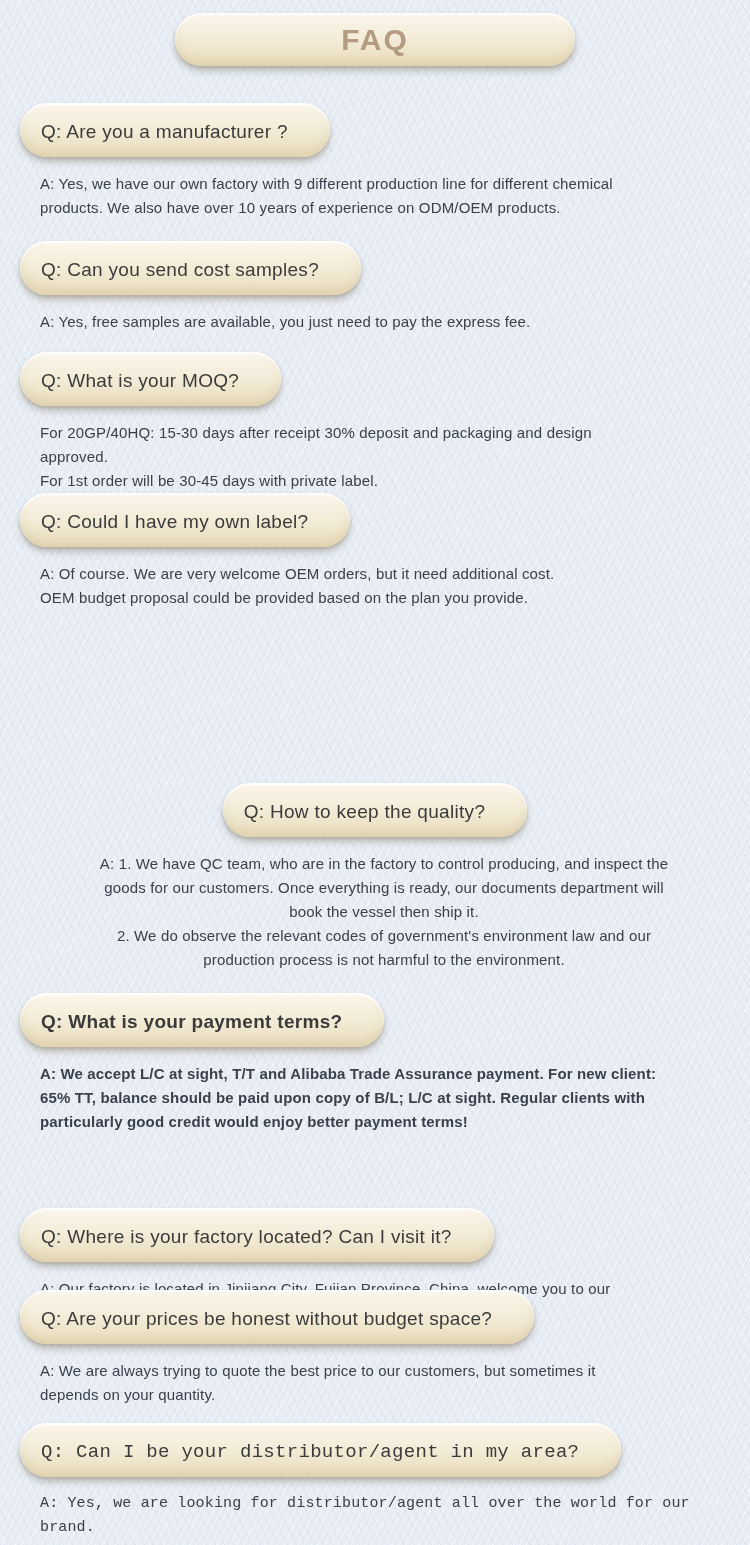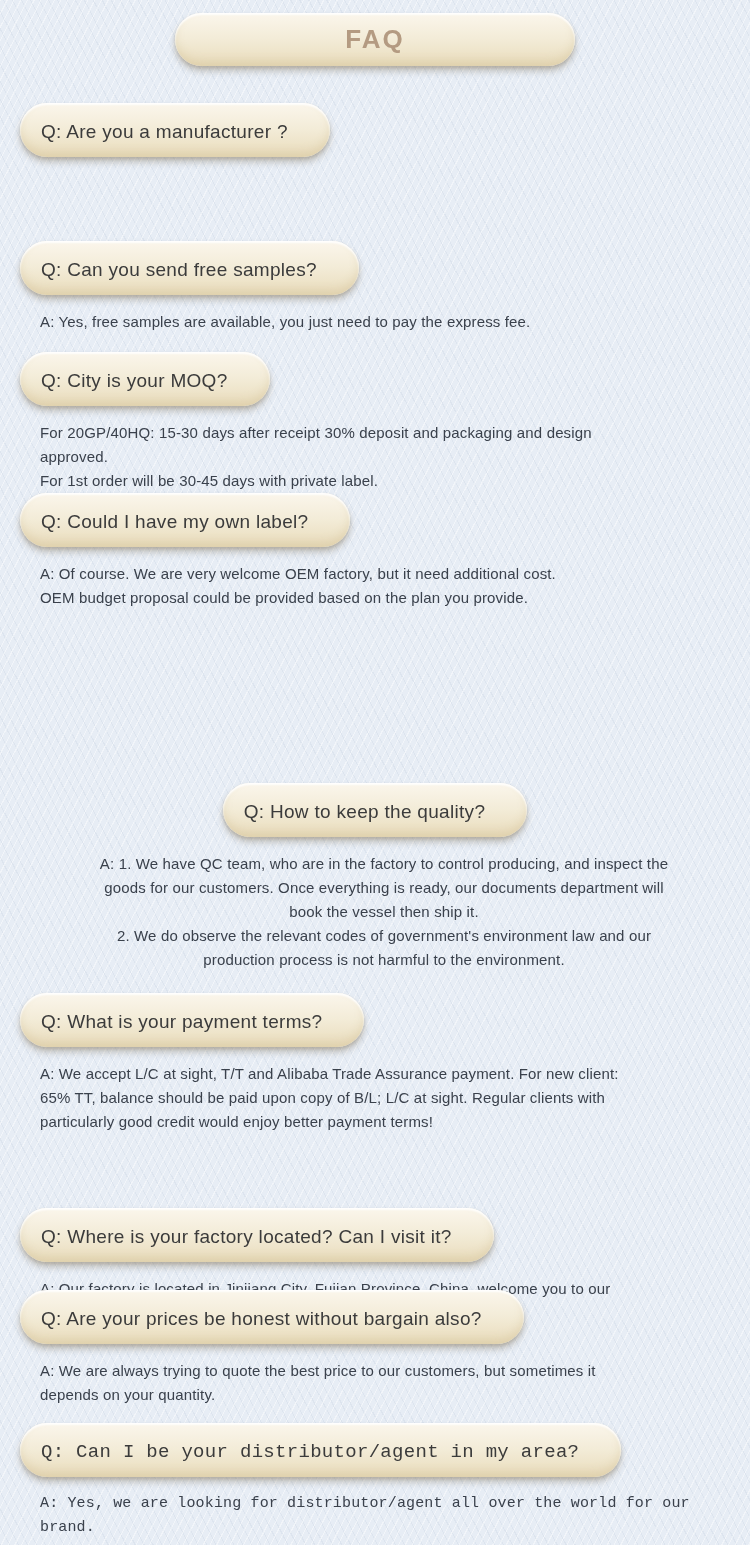--- a/index.html
+++ b/index.html
@@ -32,21 +32,21 @@
 
   .header-pill {
     position: absolute;
     top: 13px;
     left: 50%;
     transform: translateX(-50%);
     width: 400px;
     height: 53px;
     line-height: 53px;
     text-align: center;
-    font-size: 26px;
+    font-size: 30px;
     font-weight: bold;
     letter-spacing: 2px;
     color: #b49b82;
   }
 
   .section { position: absolute; left: 20px; width: 710px; }
 
   .q-pill {
     height: 50px;
     line-height: 50px;
@@ -68,51 +68,53 @@
     white-space: pre-line;
   }
 
   
   .s0 { top: 103px; }
   .s1 { top: 241px; }
   .s2 { top: 352px; }
   .s3 { top: 493px; }
   .s4 { top: 648px; }
   .s5 { top: 783px; text-align: center; }
-  .s6 { top: 993px; }
+  .s6 { top: 993px; font-weight: bold; }
   .s7 { top: 1208px; }
   .s8 { top: 1290px; }
   .s9 { top: 1423px; font-family: Liberation Mono, monospace; }
 </style>
 </head>
 <body>
 
 <div class="pill header-pill">
   <span>FAQ</span>
 </div>
 
 <div class="section s0">
   <div class="pill q-pill">Q: Are you a manufacturer ?</div>
+  <div class="answer">A: Yes, we have our own factory with 9 different production line for different chemical
+products. We also have over 10 years of experience on ODM/OEM products.</div>
 </div>
 
 <div class="section s1">
-  <div class="pill q-pill">Q: Can you send free samples?</div>
+  <div class="pill q-pill">Q: Can you send cost samples?</div>
   <div class="answer">A: Yes, free samples are available, you just need to pay the express fee.</div>
 </div>
 
 <div class="section s2">
-  <div class="pill q-pill">Q: City is your MOQ?</div>
+  <div class="pill q-pill">Q: What is your MOQ?</div>
   <div class="answer">For 20GP/40HQ: 15-30 days after receipt 30% deposit and packaging and design
 approved.
 For 1st order will be 30-45 days with private label.</div>
 </div>
 
 <div class="section s3">
   <div class="pill q-pill">Q: Could I have my own label?</div>
-  <div class="answer">A: Of course. We are very welcome OEM factory, but it need additional cost.
+  <div class="answer">A: Of course. We are very welcome OEM orders, but it need additional cost.
 OEM budget proposal could be provided based on the plan you provide.</div>
 </div>
 
 <div class="section s4">
 </div>
 
 <div class="section s5">
   <div class="pill q-pill">Q: How to keep the quality?</div>
   <div class="answer">A: 1. We have QC team, who are in the factory to control producing, and inspect the
 goods for our customers. Once everything is ready, our documents department will
@@ -128,21 +130,21 @@
 particularly good credit would enjoy better payment terms!</div>
 </div>
 
 <div class="section s7">
   <div class="pill q-pill">Q: Where is your factory located? Can I visit it?</div>
   <div class="answer">A: Our factory is located in Jinjiang City, Fujian Province, China. welcome you to our
 factory.</div>
 </div>
 
 <div class="section s8">
-  <div class="pill q-pill">Q: Are your prices be honest without bargain also?</div>
+  <div class="pill q-pill">Q: Are your prices be honest without budget space?</div>
   <div class="answer">A: We are always trying to quote the best price to our customers, but sometimes it
 depends on your quantity.</div>
 </div>
 
 <div class="section s9">
   <div class="pill q-pill">Q: Can I be your distributor/agent in my area?</div>
   <div class="answer">A: Yes, we are looking for distributor/agent all over the world for our brand.</div>
 </div>
 
 </body></html>

